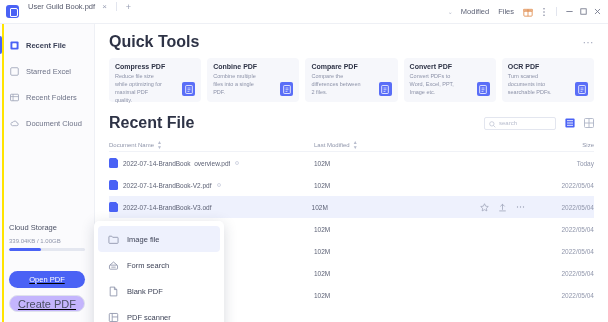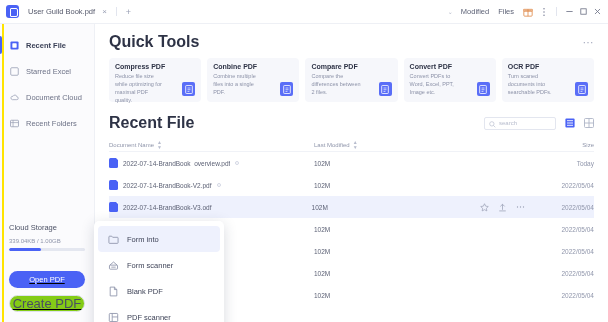--- a/index.html
+++ b/index.html
@@ -22,21 +22,21 @@
   .app-logo {
     width: 13px; height: 13px; border-radius: 3px;
     background: #4a62f5; position: relative; flex: 0 0 13px;
     margin-right: 9px;
   }
   .app-logo:before {
     content: ""; position: absolute; left: 3.5px; top: 3px;
     width: 6px; height: 7px; border: 1.3px solid #fff; border-radius: 1px 2px 2px 1px;
   }
   .tab {
-    display: flex; align-items: center; gap: 5px;
+    display: flex; gap: 5px;
     font-size: 7.5px; color: #55596b; height: 20px;
   }
   .tab-title { white-space: nowrap; }
   .tab-close { font-size: 8px; color: #9aa0b5; cursor: pointer; padding: 0 2px; }
   .tab-sep { width: 1px; height: 9px; background: #e2e5ee; margin: 0 2px; }
   .tab-add { font-size: 9px; color: #9aa0b5; cursor: pointer; padding: 0 2px; }
   .tb-spacer { flex: 1; }
   .tb-chev { font-size: 6px; color: #b4b9ca; margin-right: 8px; }
   .tb-link { font-size: 7.5px; color: #5e6377; margin-right: 9px; cursor: pointer; white-space: nowrap; }
   .tb-icon { margin-right: 7px; display: flex; align-items: center; cursor: pointer; }
@@ -80,22 +80,22 @@
   .storage-amt { font-size: 6px; color: #9096ab; margin-bottom: 4px; }
   .bar-bg { height: 3px; background: #e4e7f0; border-radius: 2px; overflow: hidden; }
   .bar-fill { height: 100%; background: #4a62f5; border-radius: 2px; }
   .sb-buttons { padding: 10px 9px 10px 9px; text-decoration: underline; }
   .btn-primary {
     height: 17px; border-radius: 9px; background: #4a62f5; color: #fff;
     font-size: 7.5px; display: flex; align-items: center; justify-content: center;
     cursor: pointer; margin-bottom: 7px;
   }
   .btn-outline {
-    height: 17px; border-radius: 9px; background: #84cc16; color: #4a4f63;
-    border: 1px solid #dfe2ec; font-size: 13px;
+    height: 17px; border-radius: 9px; background: #c4b5fd; color: #4a4f63;
+    border: 1px solid #dfe2ec; font-size: 11px;
     display: flex; align-items: center; justify-content: center; cursor: pointer;
   }
 
   
   .main { flex: 1; min-width: 0; padding: 0 14px 0 14px; background: #fff; overflow: hidden; position: relative; }
   .section-row { display: flex; align-items: center; justify-content: space-between; }
   .section-title { font-size: 16px; color: #2e3346; font-weight: bold; }
   .qt-head { padding: 9px 0 7px 0; }
   .qt-dots { font-size: 11px; color: #a8adc0; letter-spacing: 0.5px; cursor: pointer; line-height: 6px; }
 
@@ -240,34 +240,34 @@
           <svg width="9" height="9" viewBox="0 0 10 10">
               <rect x="0.8" y="0.8" width="8.4" height="8.4" rx="1.2" fill="none" stroke="#9aa0b5" stroke-width="0.9"></rect>
             </svg>
         </span>
         <span>Starred Excel</span>
       </div>
 
       <div class="nav-item">
         <span class="nav-ico">
           <svg width="9" height="9" viewBox="0 0 10 10">
-              <path d="M2.6 7.4h4.9a1.6 1.6 0 0 0 .1-3.2 2.2 2.2 0 0 0-4.2-.6 1.8 1.8 0 0 0-.8 3.8z" fill="none" stroke="#9aa0b5" stroke-width="0.85"></path>
+              <rect x="0.6" y="1.4" width="8.8" height="7.2" rx="0.8" fill="none" stroke="#9aa0b5" stroke-width="0.9"></rect>
+              <path d="M3.4 1.4v7.2M0.6 4h8.8" stroke="#9aa0b5" stroke-width="0.8"></path>
             </svg>
         </span>
-        <span>Document Cloud</span>
+        <span>Recent Folders</span>
       </div>
 
       <div class="nav-item">
         <span class="nav-ico">
           <svg width="9" height="9" viewBox="0 0 10 10">
-              <rect x="0.6" y="1.4" width="8.8" height="7.2" rx="0.8" fill="none" stroke="#9aa0b5" stroke-width="0.9"></rect>
-              <path d="M3.4 1.4v7.2M0.6 4h8.8" stroke="#9aa0b5" stroke-width="0.8"></path>
+              <path d="M2.6 7.4h4.9a1.6 1.6 0 0 0 .1-3.2 2.2 2.2 0 0 0-4.2-.6 1.8 1.8 0 0 0-.8 3.8z" fill="none" stroke="#9aa0b5" stroke-width="0.85"></path>
             </svg>
         </span>
-        <span>Recent Folders</span>
+        <span>Document Cloud</span>
       </div>
 
       <div class="sb-spacer"></div>
 
       <div class="storage">
         <div class="storage-title">Cloud Storage</div>
         <div class="storage-amt">339.04KB / 1.00GB</div>
         <div class="bar-bg">
           <div class="bar-fill" id="storage-fill" style="width: 42%;"></div>
         </div>
@@ -481,31 +481,31 @@
 
     </div>
 
     <div class="dropdown" id="dropdown">
   <div class="dd-item active">
     <span class="dd-ico">
             <svg width="11" height="11" viewBox="0 0 12 12">
               <path d="M1 3.2a.8.8 0 0 1 .8-.8h2.3l1 1.2h5.1a.8.8 0 0 1 .8.8v5a.8.8 0 0 1-.8.8H1.8a.8.8 0 0 1-.8-.8z" fill="none" stroke="#8e94ab" stroke-width="0.95"></path>
             </svg>
           </span>
-    <span class="dd-label">Form into</span>
+    <span class="dd-label">Image file</span>
   </div>
   <div class="dd-item">
     <span class="dd-ico">
             <svg width="11" height="11" viewBox="0 0 12 12">
               <path d="M2 5.6 6 2.2l4 3.4" fill="none" stroke="#8e94ab" stroke-width="0.95"></path>
               <rect x="1.6" y="5.6" width="8.8" height="4.4" rx="0.8" fill="none" stroke="#8e94ab" stroke-width="0.95"></rect>
               <path d="M3.6 7.8h4.8" stroke="#8e94ab" stroke-width="0.9"></path>
             </svg>
           </span>
-    <span class="dd-label">Form scanner</span>
+    <span class="dd-label">Form search</span>
   </div>
   <div class="dd-item">
     <span class="dd-ico">
             <svg width="11" height="11" viewBox="0 0 12 12">
               <path d="M2.4 1.2h4.6l2.6 2.6v7h-7.2z" fill="none" stroke="#8e94ab" stroke-width="0.95"></path>
               <path d="M7 1.2v2.7h2.6" fill="none" stroke="#8e94ab" stroke-width="0.95"></path>
             </svg>
           </span>
     <span class="dd-label">Blank PDF</span>
   </div>

